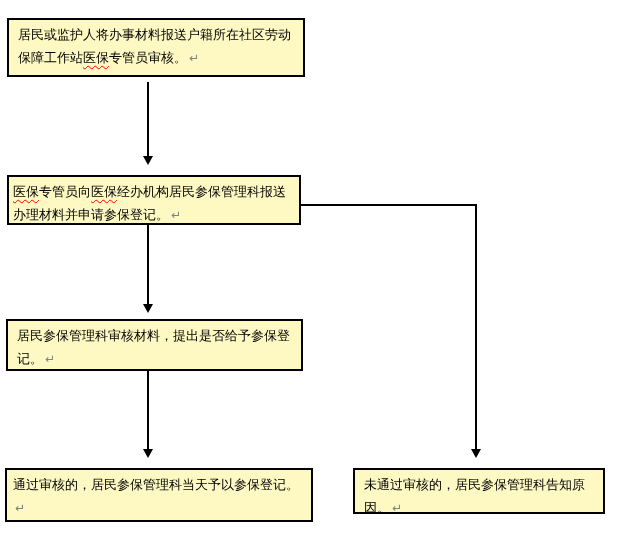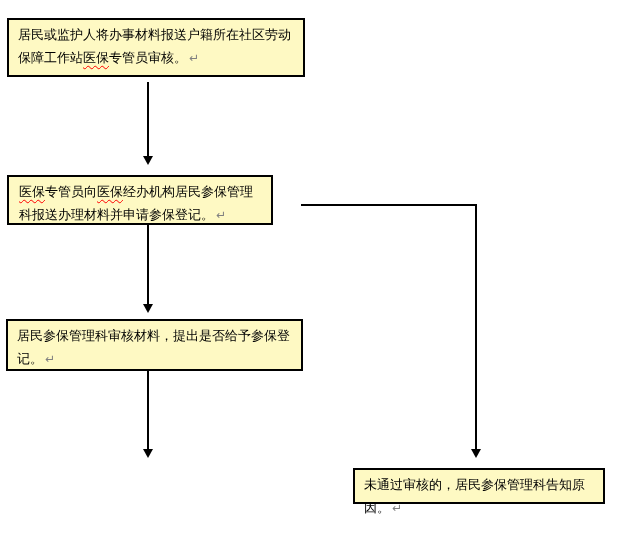--- a/index.html
+++ b/index.html
@@ -45,24 +45,24 @@
   .ahead-down {
     position: absolute;
     width: 0;
     height: 0;
     border-left: 5px solid transparent;
     border-right: 5px solid transparent;
     border-top: 9px solid #000000;
   }
   
   #box1 { left: 7px;   top: 18px;  width: 298px; height: 59px; }
-  #box2 { left: 7px;   top: 175px; width: 266px; height: 50px; padding-left: 10px; }
+  #box2 { left: 7px;   top: 175px; width: 294px; height: 50px; padding-left: 4px; }
   #box3 { left: 6px;   top: 319px; width: 297px; height: 52px; }
   #box4 { left: 5px;   top: 468px; width: 308px; height: 54px; padding-left: 6px; }
-  #box5 { left: 353px; top: 468px; width: 252px; height: 36px; }
+  #box5 { left: 353px; top: 468px; width: 252px; height: 46px; }
   
   #conn-a-line { left: 147px; top: 82px;  width: 2px; height: 74px; }
   #conn-a-head { left: 143px; top: 156px; }
   #conn-b-line { left: 147px; top: 225px; width: 2px; height: 79px; }
   #conn-b-head { left: 143px; top: 304px; }
   #conn-c-line { left: 147px; top: 370px; width: 2px; height: 79px; }
   #conn-c-head { left: 143px; top: 449px; }
   #conn-d-hline { left: 301px; top: 204px; width: 176px; height: 2px; }
   #conn-d-vline { left: 475px; top: 204px; width: 2px; height: 245px; }
   #conn-d-head  { left: 471px; top: 449px; }
@@ -90,18 +90,21 @@
   <div class="vline" id="conn-d-vline"></div>
   <div class="ahead-down" id="conn-d-head"></div>
 
   <div class="box" id="box3">
     <span><span>居民参保管理科审核材料，提出是否给予参保登记。</span><span class="pmark">↵</span></span>
   </div>
 
   <div class="vline" id="conn-c-line"></div>
   <div class="ahead-down" id="conn-c-head"></div>
 
+  <div class="box" id="box4">
+    <span><span>通过审核的，居民参保管理科当天予以参保登记。</span><span class="pmark">↵</span></span>
+  </div>
 
   <div class="box" id="box5">
     <span><span>未通过审核的，居民参保管理科告知原因。</span><span class="pmark">↵</span></span>
   </div>
 
 </div>
 
 </body></html>

